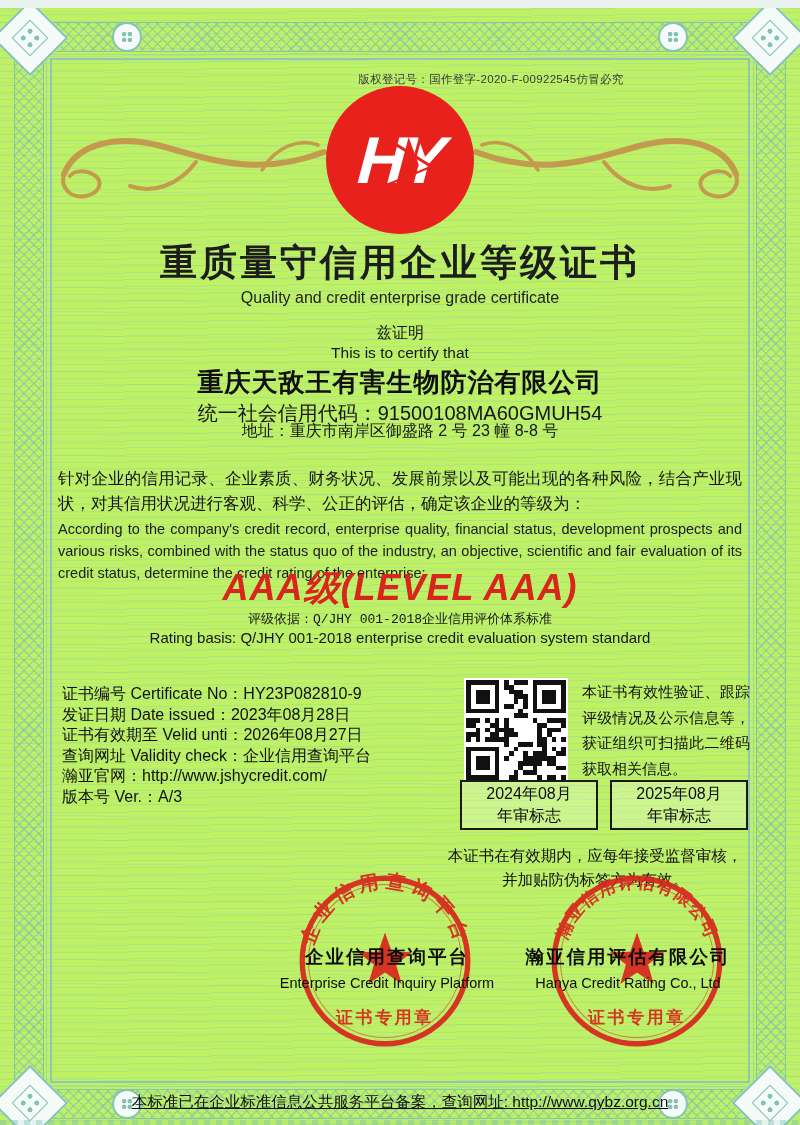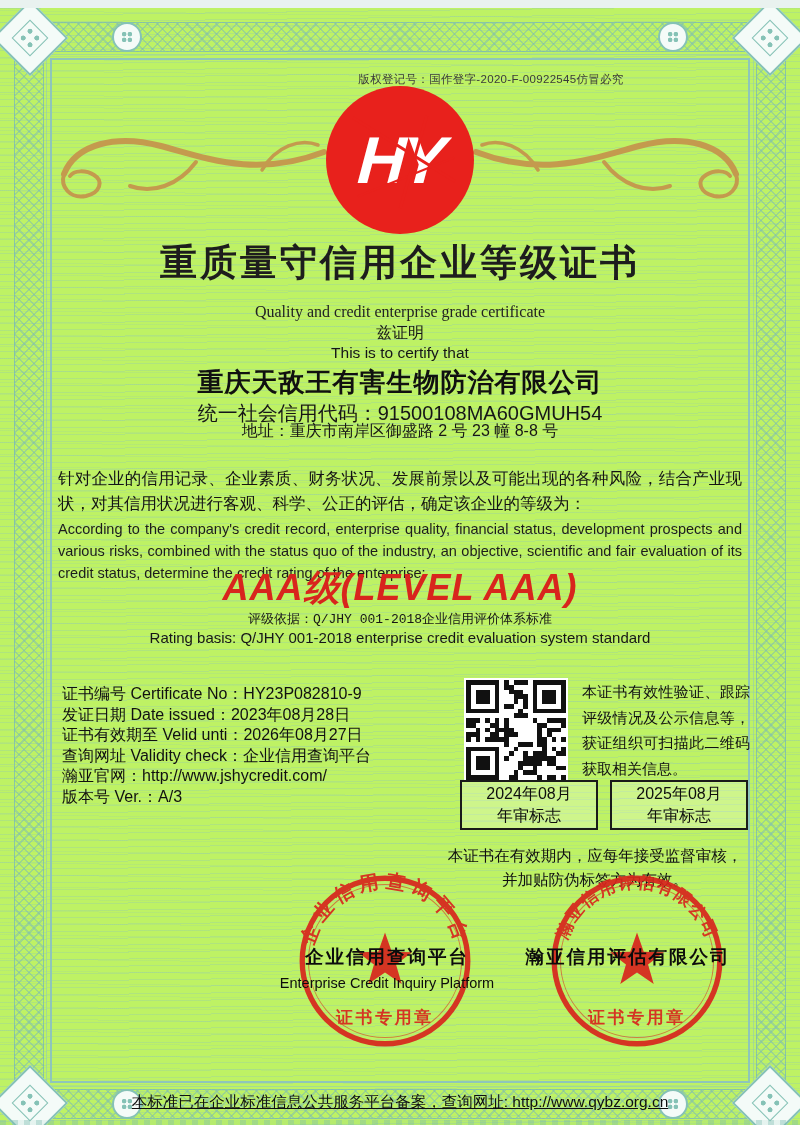--- a/index.html
+++ b/index.html
@@ -62,21 +62,21 @@
     letter-spacing:-4px; transform:skewX(-4deg); position:relative; z-index:1; }
   .crack { position:absolute; background:#e8211c; z-index:2; }
   .crack.c1 { width:120px; height:3px; transform:rotate(32deg); top:62px; left:18px; }
   .crack.c2 { width:104px; height:2px; transform:rotate(-22deg); top:90px; left:28px; }
   .crack.c3 { width:3px; height:96px; transform:rotate(16deg); left:86px; top:28px; }
 
   .flourish { position:absolute; top:116px; width:276px; height:86px; }
   .flourish.fl-left { left:56px; } .flourish.fl-right { left:468px; transform:scaleX(-1); }
 
   .title { top:230px; font-size:37px; font-weight:600; color:#1d1d1d; letter-spacing:3px; }
-  .subtitle { top:295px; font-size:16px; color:#222;font-family:Liberation Serif, serif; }
+  .subtitle { top:281px; font-size:16px; color:#222; }
   .certify-cn { top:315px; font-size:16px; }
   .certify-en { top:336px; font-size:15.5px; }
   .company { top:357px; font-size:26px; font-weight:700; letter-spacing:1px; color:#101010; }
   .code-line { top:392px; font-size:20px; }
   .addr-line { top:413px; font-size:16px; }
 
   .body-cn { position:absolute; top:458px; left:58px; width:684px;
     font-size:16.5px; line-height:25px; color:#141414; text-align:justify; }
   .body-en { position:absolute; top:510px; left:58px; width:684px;
     font-size:14.5px; line-height:22px; color:#1c1c1c; text-align:justify; }
@@ -353,16 +353,17 @@
     </text>
     <text x="100" y="170" text-anchor="middle" font-size="19" font-weight="bold" fill="#d8251d" letter-spacing="3">证书专用章</text>
   </svg>
 
   <div class="issuer i-left">
     <div class="cn">企业信用查询平台</div>
     <div class="en">Enterprise Credit Inquiry Platform</div>
   </div>
   <div class="issuer i-right">
     <div class="cn">瀚亚信用评估有限公司</div>
+    <div class="en">Hanya Credit Rating Co., Ltd</div>
   </div>
 
   <div class="ctr footer">本标准已在企业标准信息公共服务平台备案，查询网址: http://www.qybz.org.cn</div>
 </div>
 
 </body></html>

